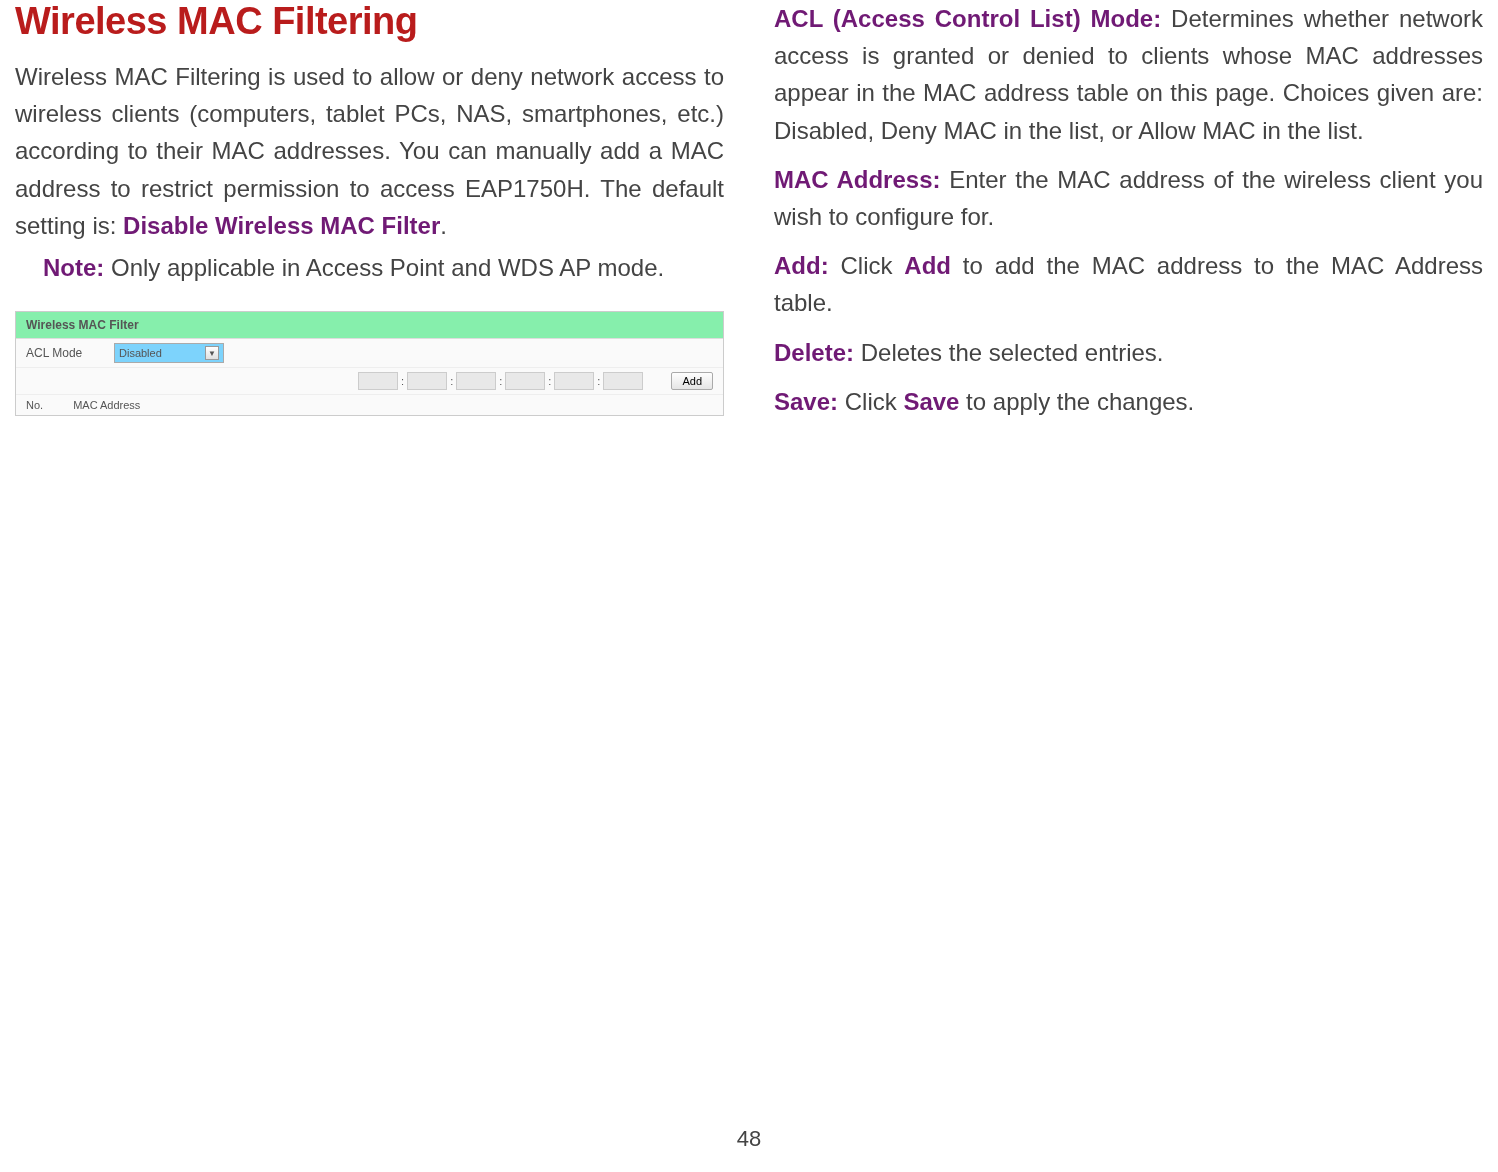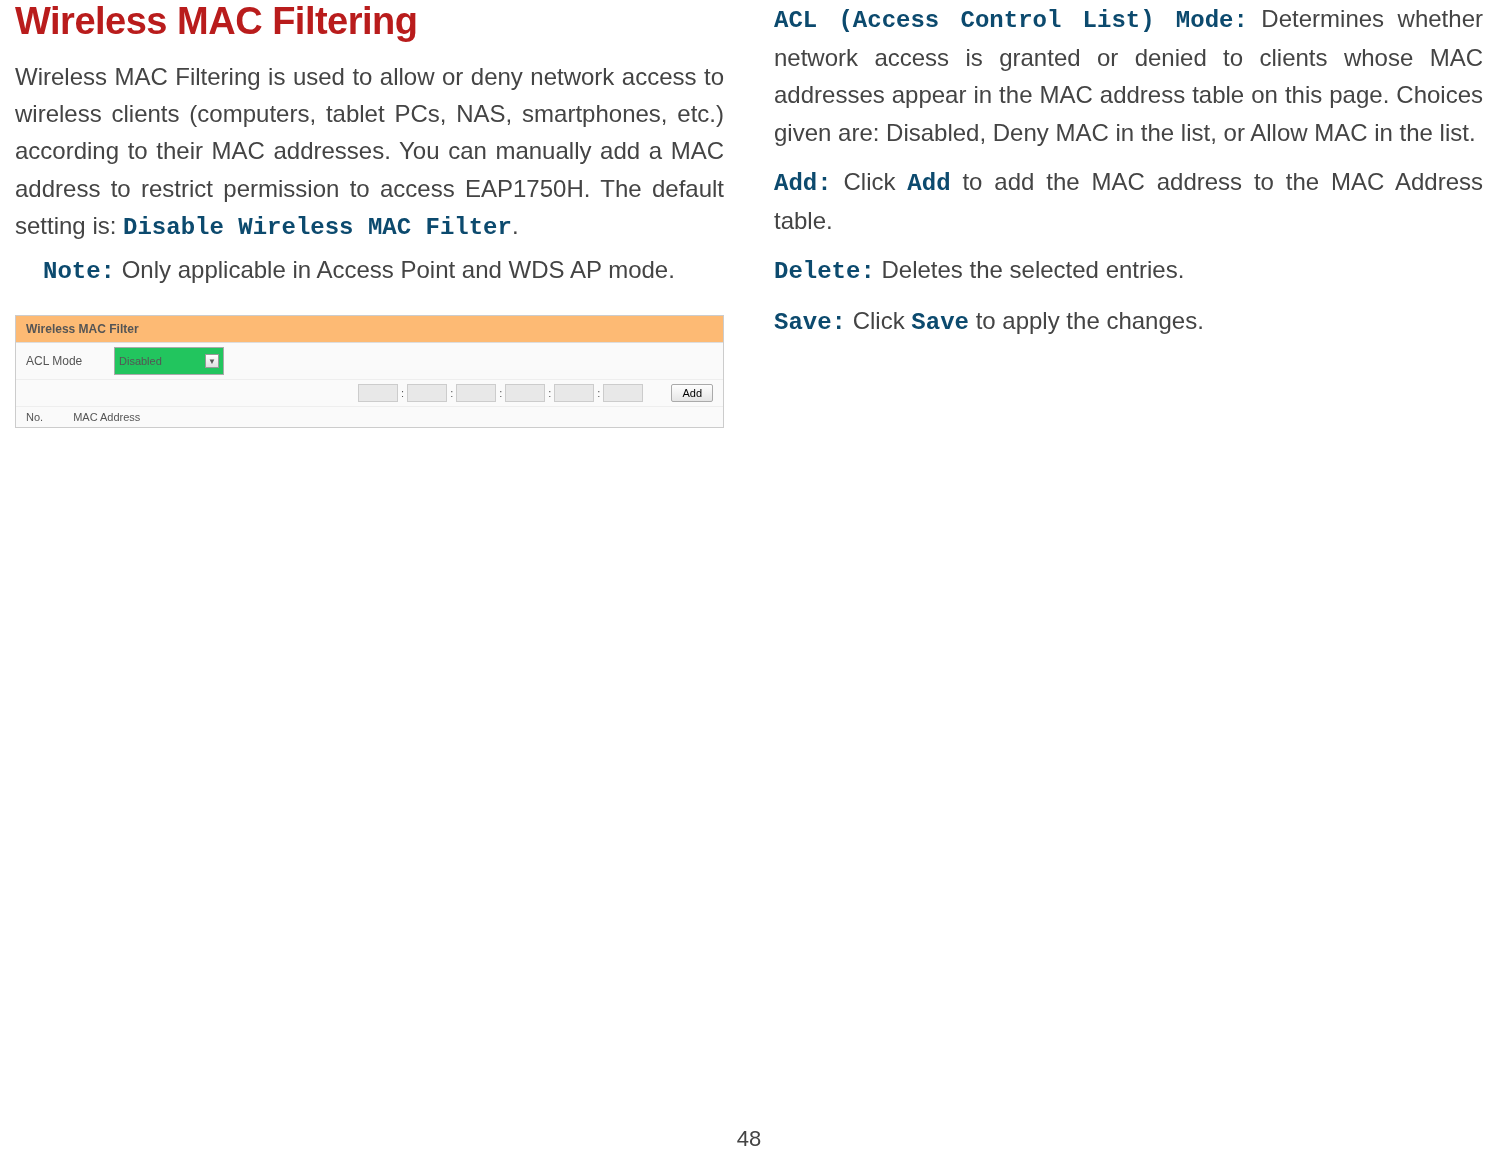--- a/index.html
+++ b/index.html
@@ -40,22 +40,21 @@
     .body-text {
       font-size: 24px;
       line-height: 1.55;
       color: #444;
       text-align: justify;
       margin-bottom: 0;
     }
     
     .bold {
       font-weight: bold;
-      color: #0c4a6e;
-      font-family: Liberation Mono, monospace;
+      color: #701a75;
     }
     
     .note-line {
       font-size: 24px;
       line-height: 1.55;
       color: #444;
       padding-left: 28px;
       margin-top: 5px;
       margin-bottom: 25px;
     }
@@ -73,41 +72,41 @@
       background: #fafafa;
       width: 100%;
       font-size: 12px;
       color: #555;
       margin-top: 15px;
     }
     
     .screenshot-header {
       padding: 6px 10px;
       font-weight: bold;
-      background: #fdba74;
+      background: #86efac;
       border-bottom: 1px solid #ddd;
     }
     
     .screenshot-row {
       display: flex;
       align-items: center;
       padding: 4px 10px;
       gap: 18px;
       border-bottom: 1px solid #eee;
     }
     
     .screenshot-label {
       width: 70px;
     }
     
     .dropdown {
       width: 110px;
-      height: 28px;
+      height: 20px;
       border: 1px solid #aaa;
-      background: #22c55e;
+      background: #7dd3fc;
       display: flex;
       align-items: center;
       justify-content: space-between;
       padding: 6px 4px;
       font-size: 11px;
     }
     
     .dropdown-arrow {
       width: 14px;
       height: 14px;
@@ -208,20 +207,23 @@
         <span>MAC Address</span>
       </div>
     </div>
   </div>
 
   <div class="column">
     <p class="definition">
       <span class="bold">ACL (Access Control List) Mode:</span><span> Determines whether network access is granted or denied to clients whose MAC addresses appear in the MAC address table on this page. Choices given are: Disabled, Deny MAC in the list, or Allow MAC in the list.</span>
     </p>
 
+    <p class="definition">
+      <span class="bold">MAC Address:</span><span> Enter the MAC address of the wireless client you wish to configure for.</span>
+    </p>
 
     <p class="definition">
       <span class="bold">Add:</span><span> Click </span><span class="bold">Add</span><span> to add the MAC address to the MAC Address table.</span>
     </p>
 
     <p class="definition">
       <span class="bold">Delete:</span><span> Deletes the selected entries.</span>
     </p>
 
     <p class="definition">

